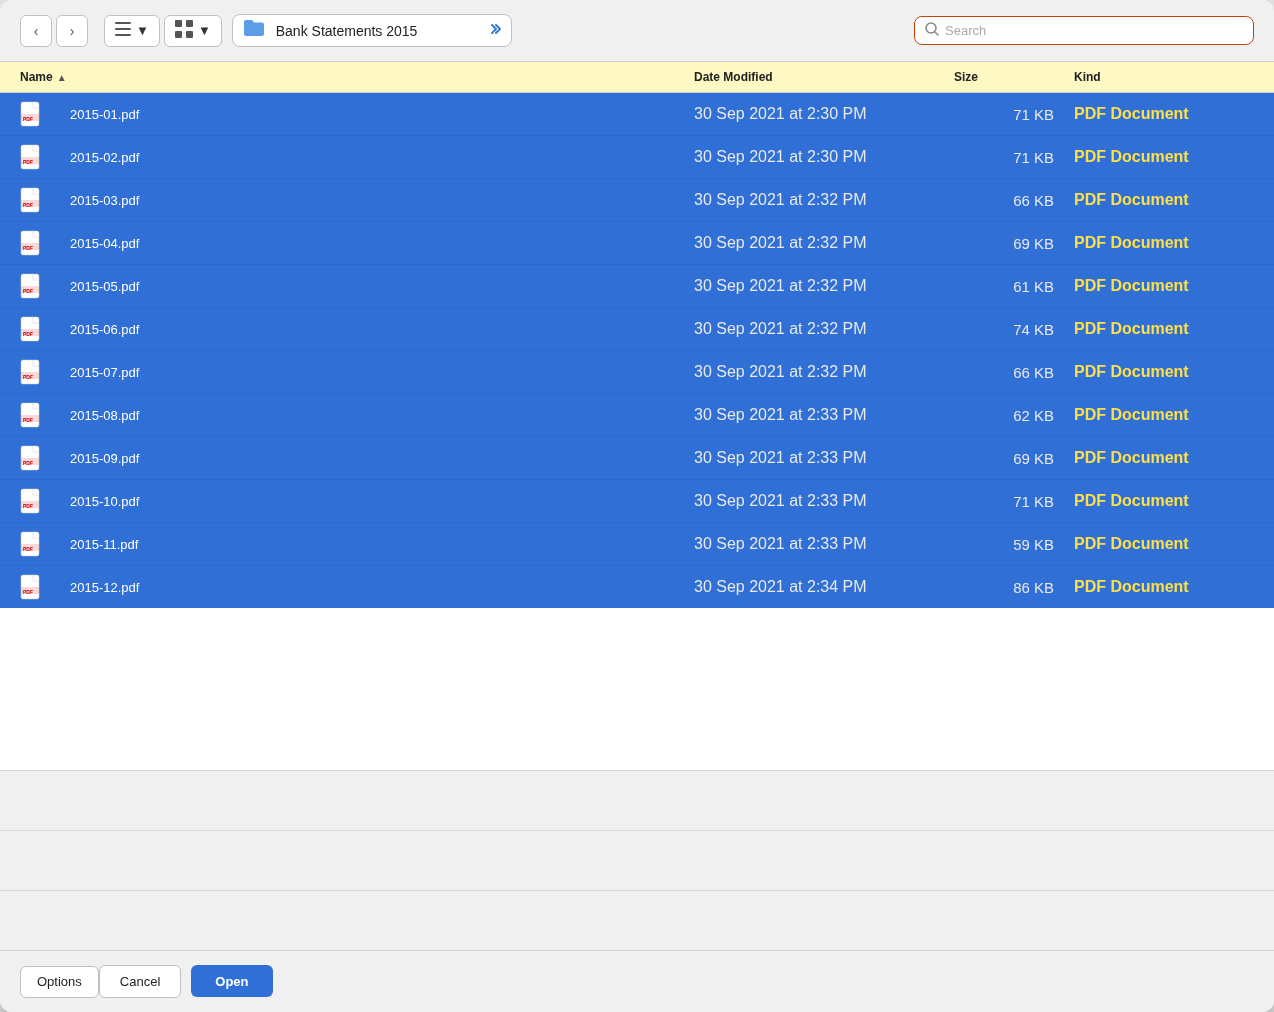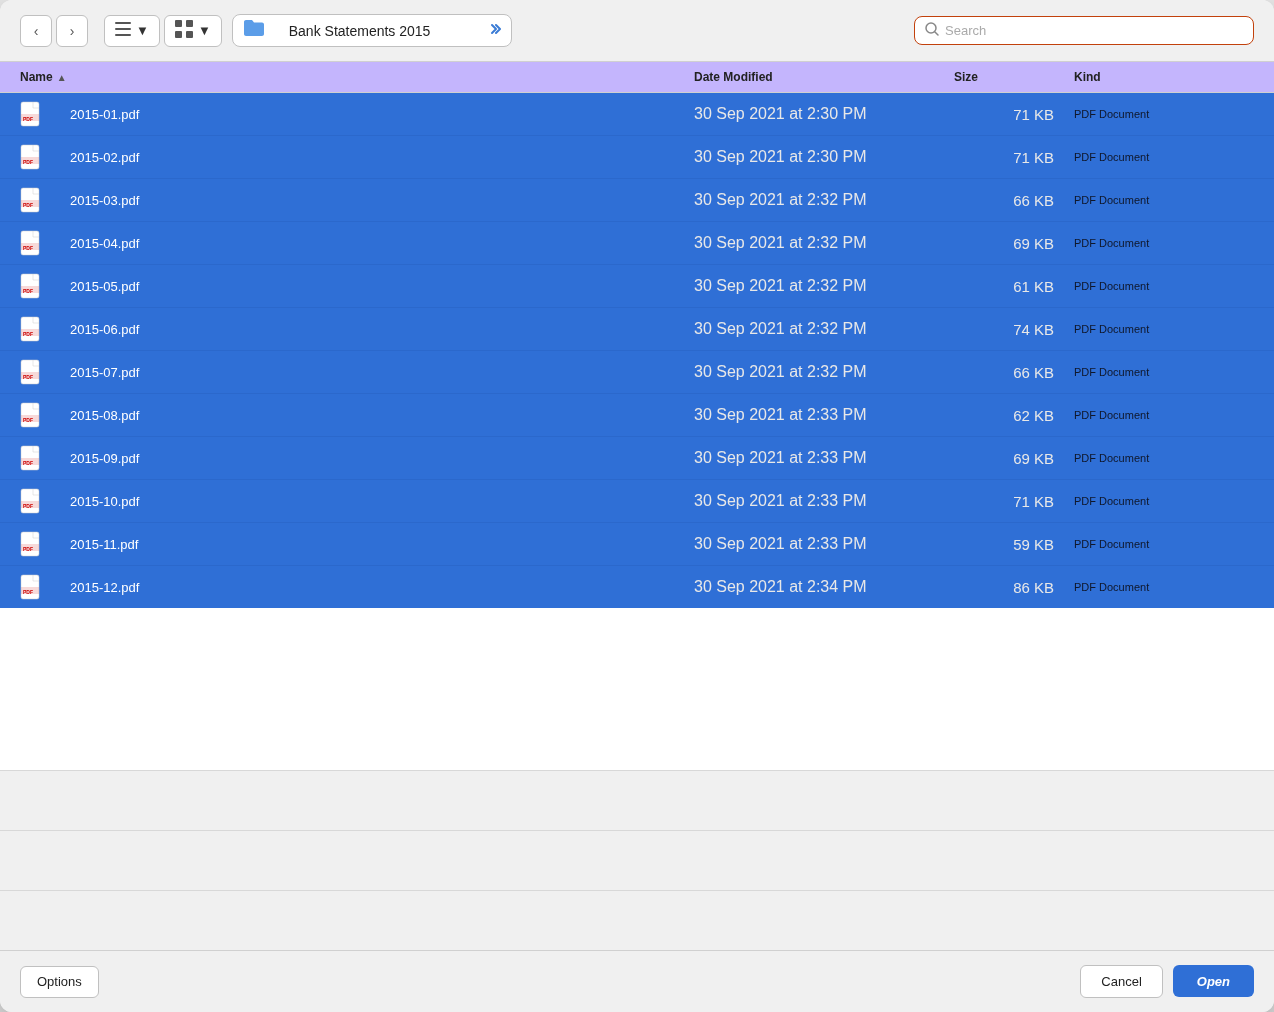--- a/index.html
+++ b/index.html
@@ -72,21 +72,21 @@
       display: flex;
       align-items: center;
       gap: 5px;
       font-size: 13px;
       color: #333;
     }
 
     .location-bar {
       display: flex;
       align-items: center;
-      gap: 24px;
+      gap: 11px;
       background: #ffffff;
       border: 1px solid #c0c0c0;
       border-radius: 8px;
       padding: 4px 10px;
       flex: 0 0 auto;
       min-width: 280px;
     }
 
     .folder-icon {
       font-size: 18px;
@@ -132,21 +132,21 @@
     }
 
     .search-input::placeholder {
       color: #aaa;
     }
 
     .column-headers {
       display: grid;
       grid-template-columns: 1fr 260px 120px 180px;
       padding: 8px 20px;
-      background: #c4b5fd;
+      background: #fef9c3;
       border-bottom: 1px solid #d0d0d0;
     }
 
     .col-header {
       font-size: 12px;
       font-weight: 700;
       color: #222;
       display: flex;
       align-items: center;
       gap: 4px;
@@ -211,22 +211,23 @@
     }
 
     .file-size {
       font-size: 15px;
       color: #e8e8e8;
       text-align: right;
       padding-right: 20px;
     }
 
     .file-kind {
-      font-size: 11px;
-      color: #0f172a;
+      font-size: 16px;
+      color: #fde047;
+      font-weight: bold;
     }
 
     .spacer-section {
       height: 60px;
       background: #f0f0f0;
       border-top: 1px solid #d8d8d8;
     }
 
     .spacer-section-2 {
       height: 60px;
@@ -236,21 +237,21 @@
 
     .spacer-section-3 {
       height: 60px;
       background: #f0f0f0;
       border-top: 1px solid #d8d8d8;
     }
 
     .bottom-bar {
       display: flex;
       align-items: center;
-      justify-content: space-between;
+      justify-content: flex-start;
       padding: 14px 20px;
       background: #f0f0f0;
       border-top: 1px solid #d0d0d0;
     }
 
     .options-btn {
       height: 32px;
       padding: 0 16px;
       border: 1px solid #c0c0c0;
       border-radius: 6px;
@@ -279,21 +280,20 @@
     .open-btn {
       height: 32px;
       padding: 0 24px;
       border: none;
       border-radius: 6px;
       background: #2f6fd6;
       cursor: pointer;
       font-size: 13px;
       font-weight: 600;
       color: #ffffff;
-      font-style: italic;
     }
   </style>
 </head>
 <body>
 
 <div class="dialog">
 
   <div class="toolbar">
     <div class="nav-buttons">
       <button class="nav-btn">

